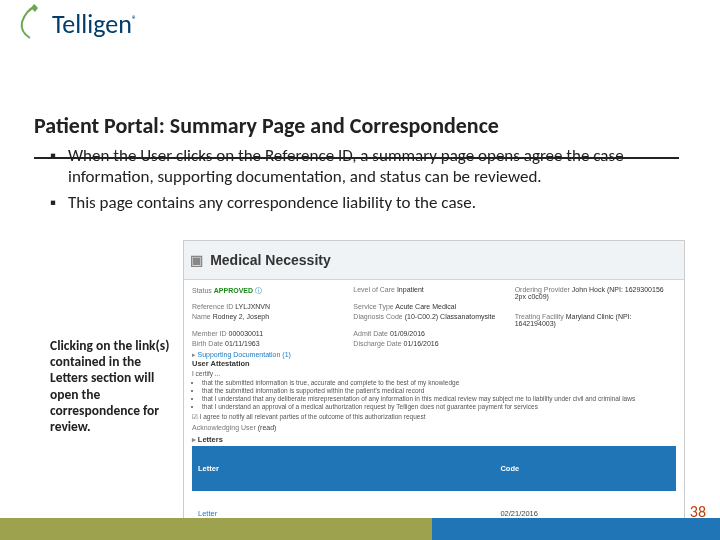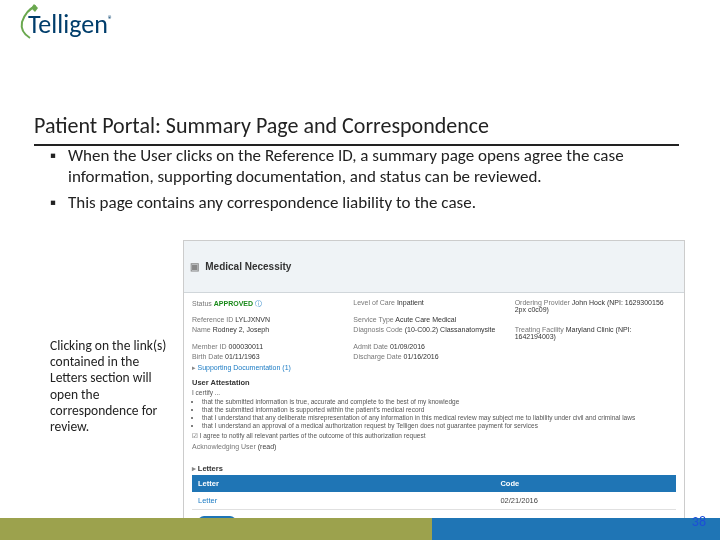--- a/index.html
+++ b/index.html
@@ -1,45 +1,45 @@
 <!DOCTYPE html>
 <html><head>
 <meta charset="utf-8">
 <style>
 body{margin:0;font-family:Calibri,Arial,sans-serif;width:720px;height:540px;background:#fff;position:relative;overflow:hidden}
 .logo{position:absolute;top:8px;left:20px;font-size:26px;font-weight:500;color:#003d6b}
 .logo svg{vertical-align:top;display:inline-block}
-.logo .text{margin-left:8px}
+.logo .text{margin-left:32px}
 .logo .reg{font-size:10px;vertical-align:super}
-.title{position:absolute;top:112px;left:34px;font-size:22px;font-weight:400;color:#222;border-bottom:2px solid #222;padding-bottom:5px;width:645px}
+.title{position:absolute;top:112px;left:34px;font-size:22px;font-weight:700;color:#222;border-bottom:2px solid #222;padding-bottom:18px;width:645px}
 .bullets{position:absolute;top:145px;left:50px;width:630px;font-size:17px;line-height:1.25;color:#222}
 .bullets .row{display:flex;margin-bottom:4px}
 .bullets .sq{width:18px;flex-shrink:0}
-.side-note{position:absolute;top:338px;left:50px;width:120px;font-size:13.5px;font-weight:400;line-height:1.2;color:#222}
+.side-note{position:absolute;top:338px;left:50px;width:120px;font-size:13.5px;font-weight:700;line-height:1.2;color:#222}
 .screenshot{position:absolute;top:240px;left:183px;width:500px;border:1px solid #ccc;background:#fff;font-size:7px;font-family:Arial,sans-serif}
-.shot-header{background:#eff3f6;padding:20px 6px;font-size:10px;font-weight:600;color:#333;border-bottom:1px solid #d0d6da}
+.shot-header{background:#eff3f6;padding:11px 6px;font-size:14px;font-weight:600;color:#333;border-bottom:1px solid #d0d6da}
 .shot-header .collapse-icon{color:#888;margin-right:3px}
 .shot-body{padding:6px 8px;color:#444}
 .info-row{display:flex;margin-bottom:3px}
 .info-col{flex:1;padding-right:6px}
 .lbl{color:#777}
 .val{color:#333}
 .approved{color:#1a8a1a;font-weight:600}
 .link{color:#1b7bc4}
-.section-h{font-weight:600;margin-top:6px;margin-bottom:2px;color:#333;font-size:7.5px}
+.section-h{font-weight:600;margin-bottom:2px;color:#333;font-size:7.5px}
 .attest-list{margin:2px 0 2px 10px;padding:0;list-style:disc}
 .attest-list li{margin-bottom:1px;font-size:6.5px;color:#555}
 .letters-head{display:flex;background:#1f75b5;color:#fff;font-weight:600;font-size:7.5px}
-.letters-head div,.letters-row div{padding:4px 6px}
+.letters-head div,.letters-row div{padding:18px 6px}
 .letters-head div:first-child,.letters-row div:first-child{width:60%}
 .letters-row{display:flex;font-size:7.5px;border-bottom:1px solid #e0e0e0}
 .letters-row .link{color:#1b7bc4}
 .done-btn{display:inline-block;background:#1f75b5;color:#fff;padding:3px 10px;margin:6px 0 4px 6px;font-size:7.5px;border-radius:6px}
 .footer-bar{position:absolute;bottom:0;left:0;width:720px;height:22px;background:linear-gradient(90deg,#9ca24d 0%,#9ca24d 60%,#1f75b5 60%,#1f75b5 100%)}
-.page-num{position:absolute;bottom:10px;right:14px;color:#1d4ed8;font-size:14px}
+.page-num{position:absolute;bottom:19px;right:14px;color:#c2410c;font-size:16px}
 </style>
 </head>
 <body>
 
 <div class="logo">
   <svg width="48" height="42" style="position:absolute;top:-6px;left:-4px" viewBox="0 0 48 42">
     <path d="M 20 4 Q 10 8 6 20 Q 4 30 14 36" stroke="#6aa84f" stroke-width="2" fill="none"></path>
     <polygon points="18,2 22,6 19,10 15,6" fill="#6aa84f"></polygon>
   </svg>
   <span class="text">Telligen</span><span class="reg">®</span>
@@ -95,21 +95,21 @@
     <div class="section-h">User Attestation</div>
     <div style="font-size:6.5px;color:#555">I certify ...</div>
     <ul class="attest-list">
       <li>that the submitted information is true, accurate and complete to the best of my knowledge</li>
       <li>that the submitted information is supported within the patient's medical record</li>
       <li>that I understand that any deliberate misrepresentation of any information in this medical review may subject me to liability under civil and criminal laws</li>
       <li>that I understand an approval of a medical authorization request by Telligen does not guarantee payment for services</li>
     </ul>
     <div style="font-size:6.5px;color:#555;margin-top:3px"><span>☑</span> <span>I agree to notify all relevant parties of the outcome of this authorization request</span></div>
     <div style="font-size:7px;margin-top:3px"><span class="lbl">Acknowledging User</span> <span>(read)</span></div>
-    <div class="section-h" style="margin-top:14px"><span style="color:#888">▸</span> <span>Letters</span></div>
+    <div class="section-h" style="margin-top:4px"><span style="color:#888">▸</span> <span>Letters</span></div>
     <div class="letters-head">
       <div>Letter</div>
       <div>Code</div>
     </div>
     <div class="letters-row">
       <div><span class="link">Letter</span></div>
       <div>02/21/2016</div>
     </div>
     <div class="done-btn">Done</div>
   </div>

